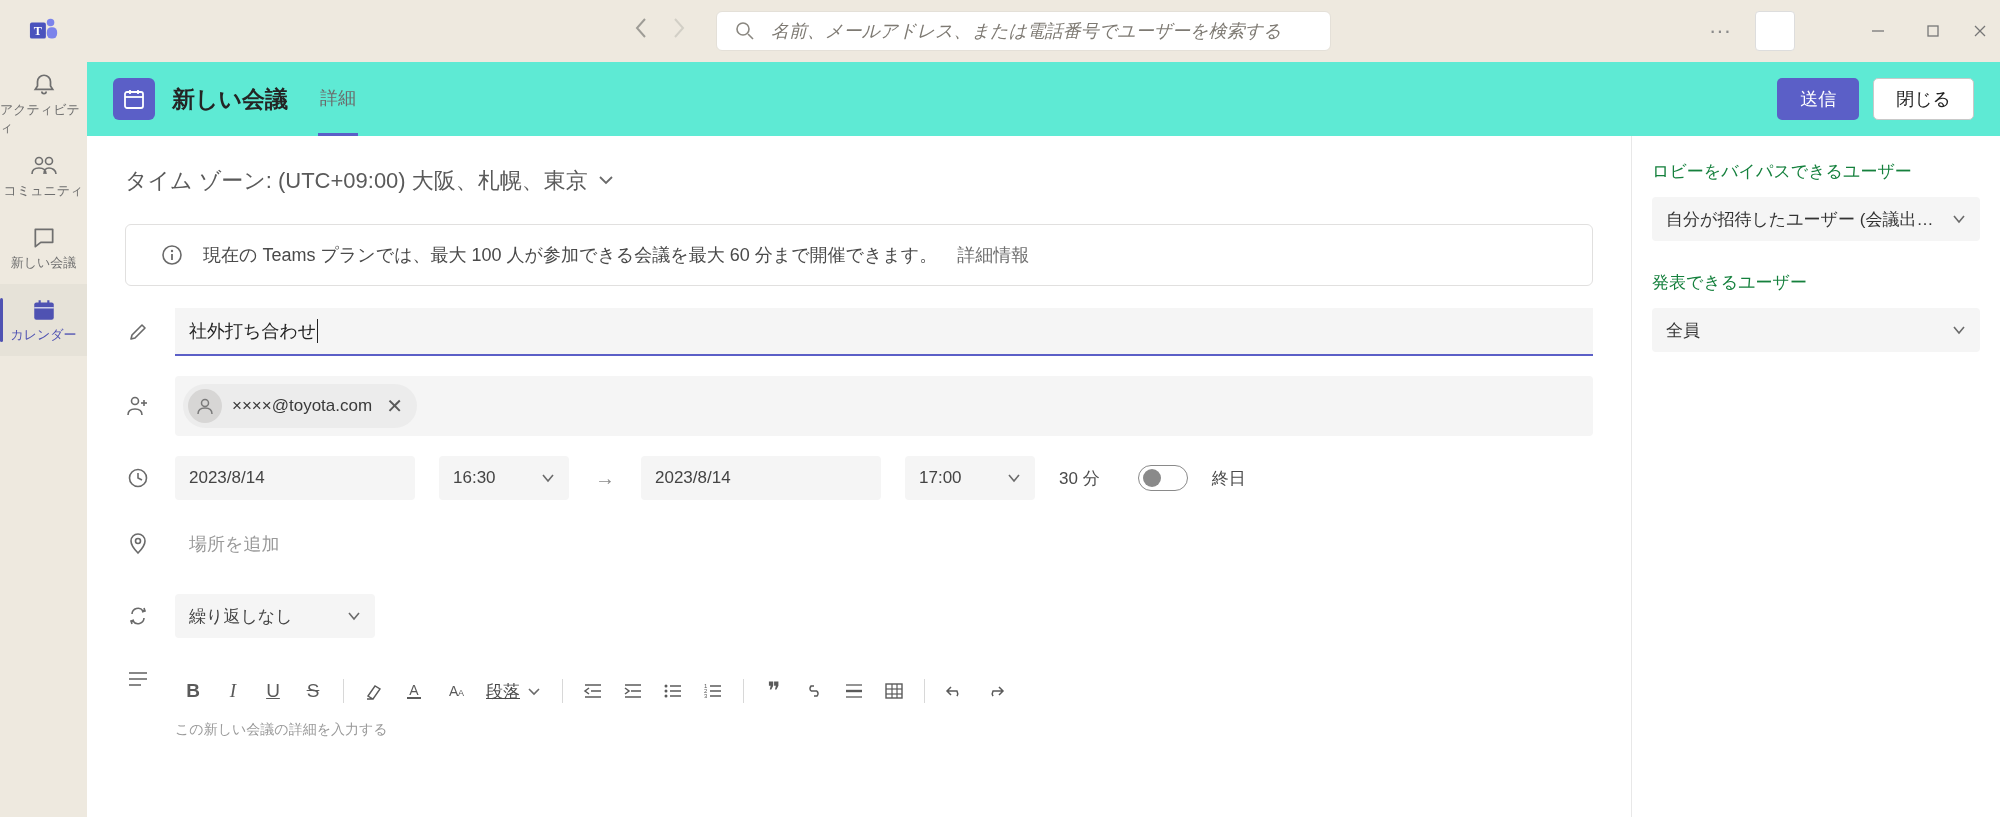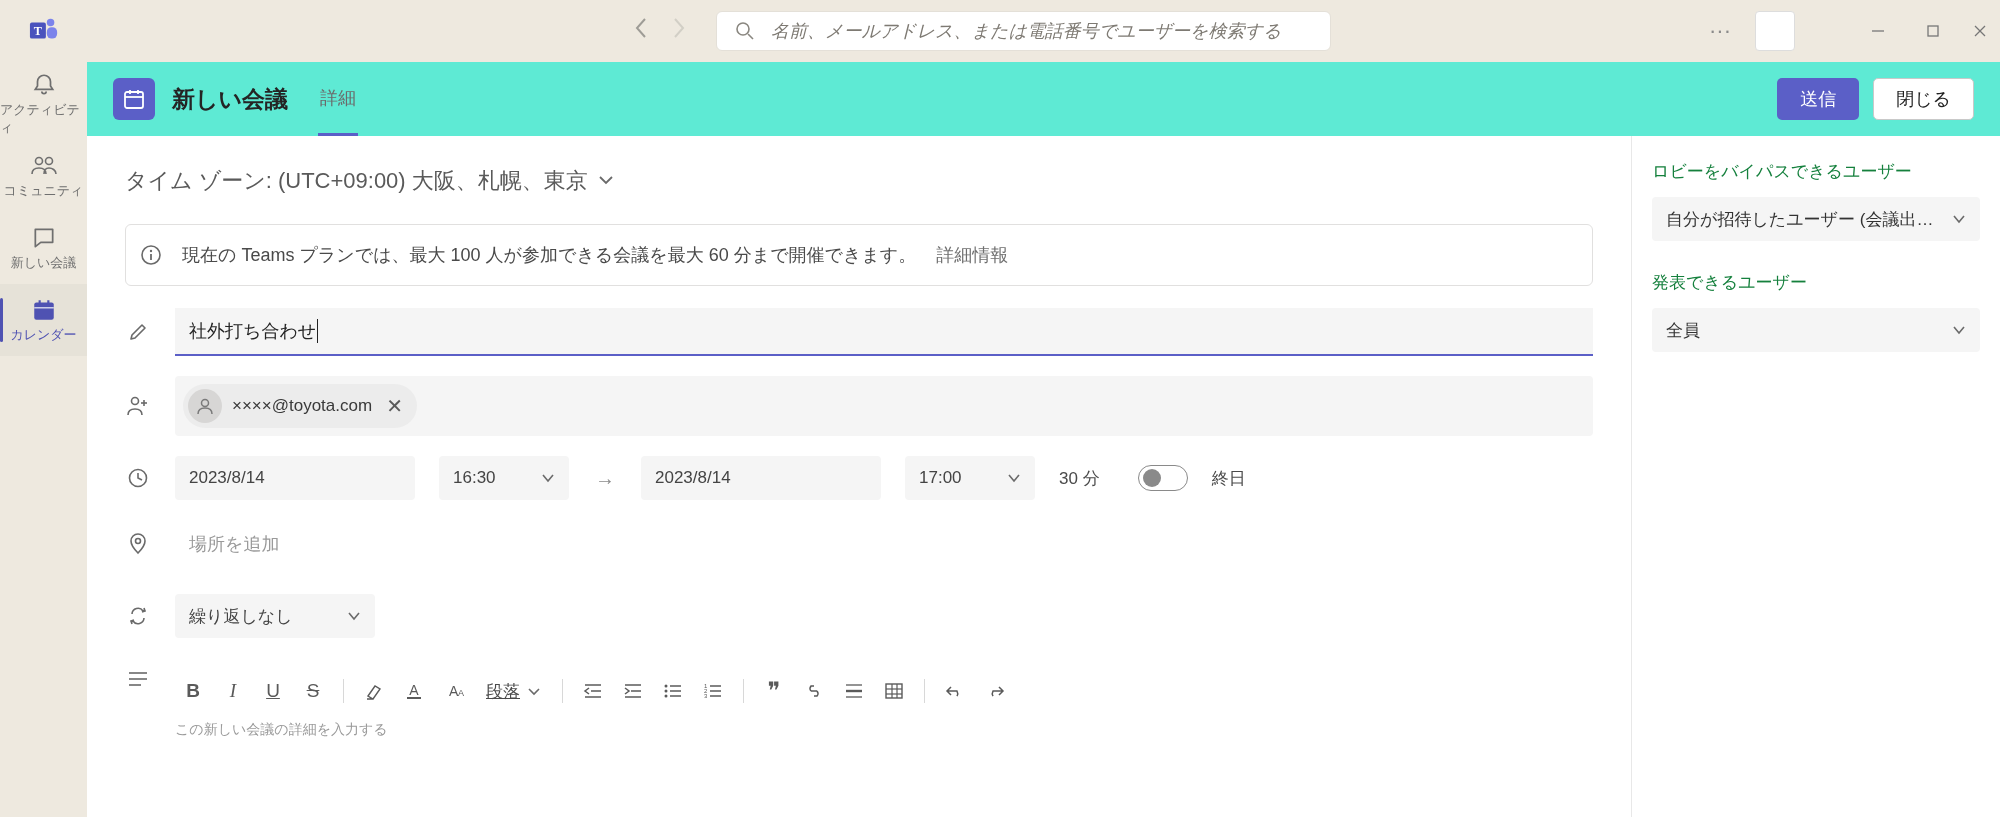--- a/index.html
+++ b/index.html
@@ -180,21 +180,21 @@
     font-size: 22px;
     color: #5a5a5a;
     margin-bottom: 28px;
     display: flex; align-items: center; gap: 10px;
   }
 
   
   .info-banner {
     border: 1px solid #e1e0df;
     border-radius: 6px;
-    padding: 18px 14px;
+    padding: 18px 35px;
     display: flex;
     align-items: center;
     gap: 20px;
     margin-bottom: 22px;
     font-size: 18px;
   }
   .info-banner .msg { color: #4a4a4a; }
   .info-banner .link { color: #6f6f6f; }
 
   

